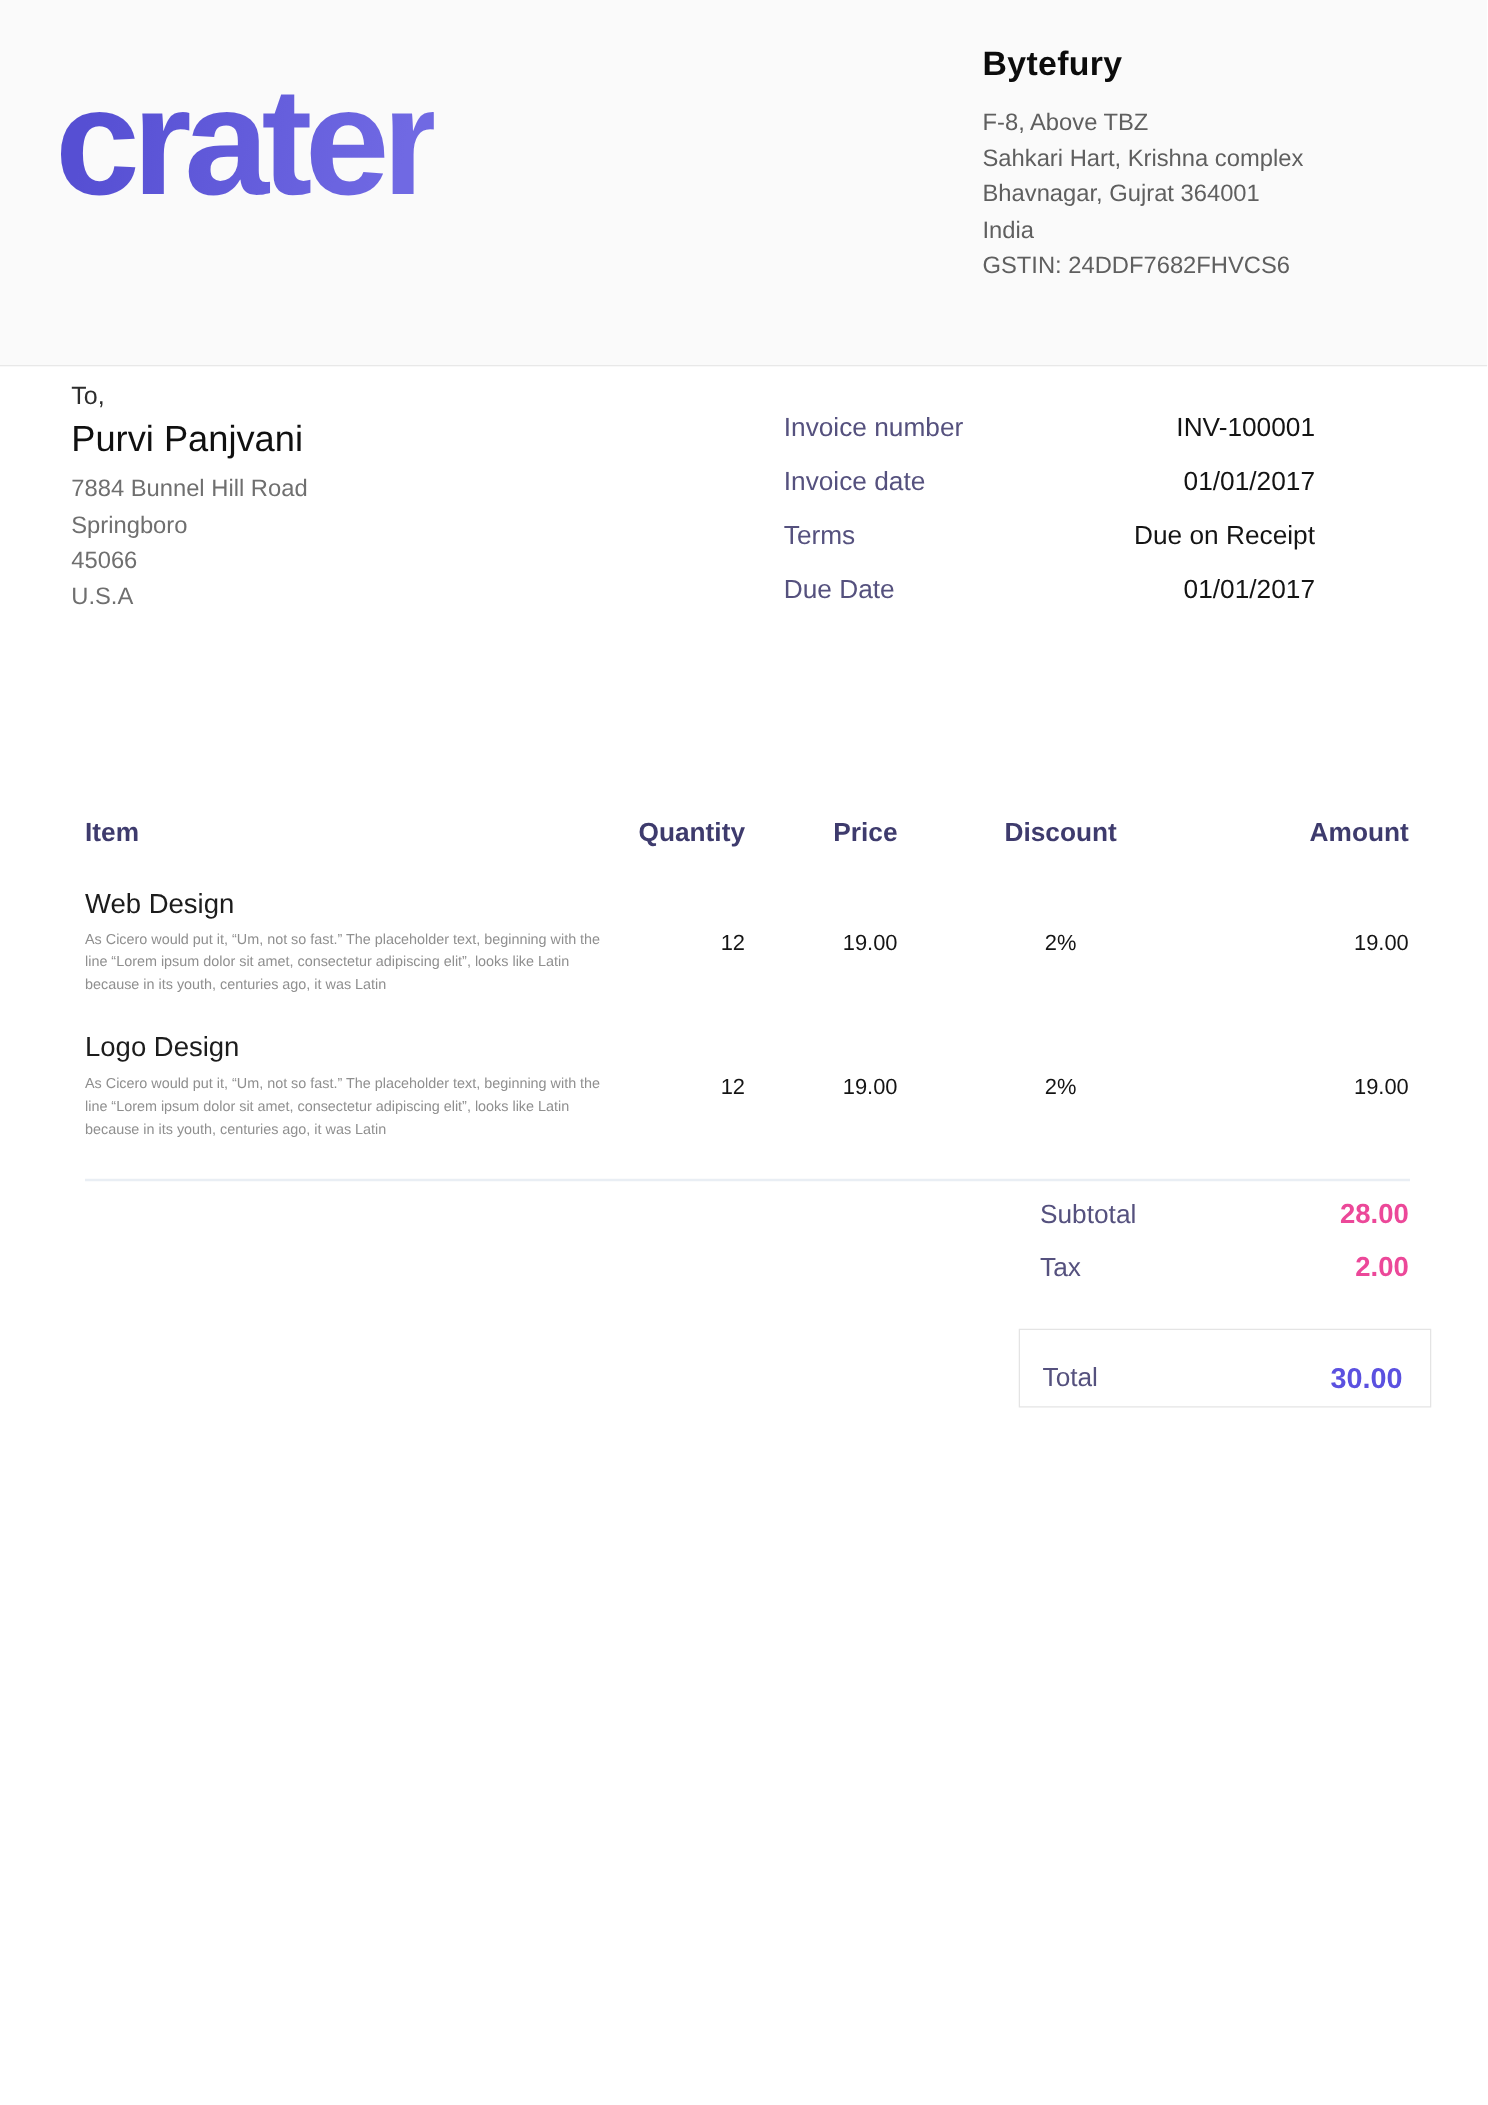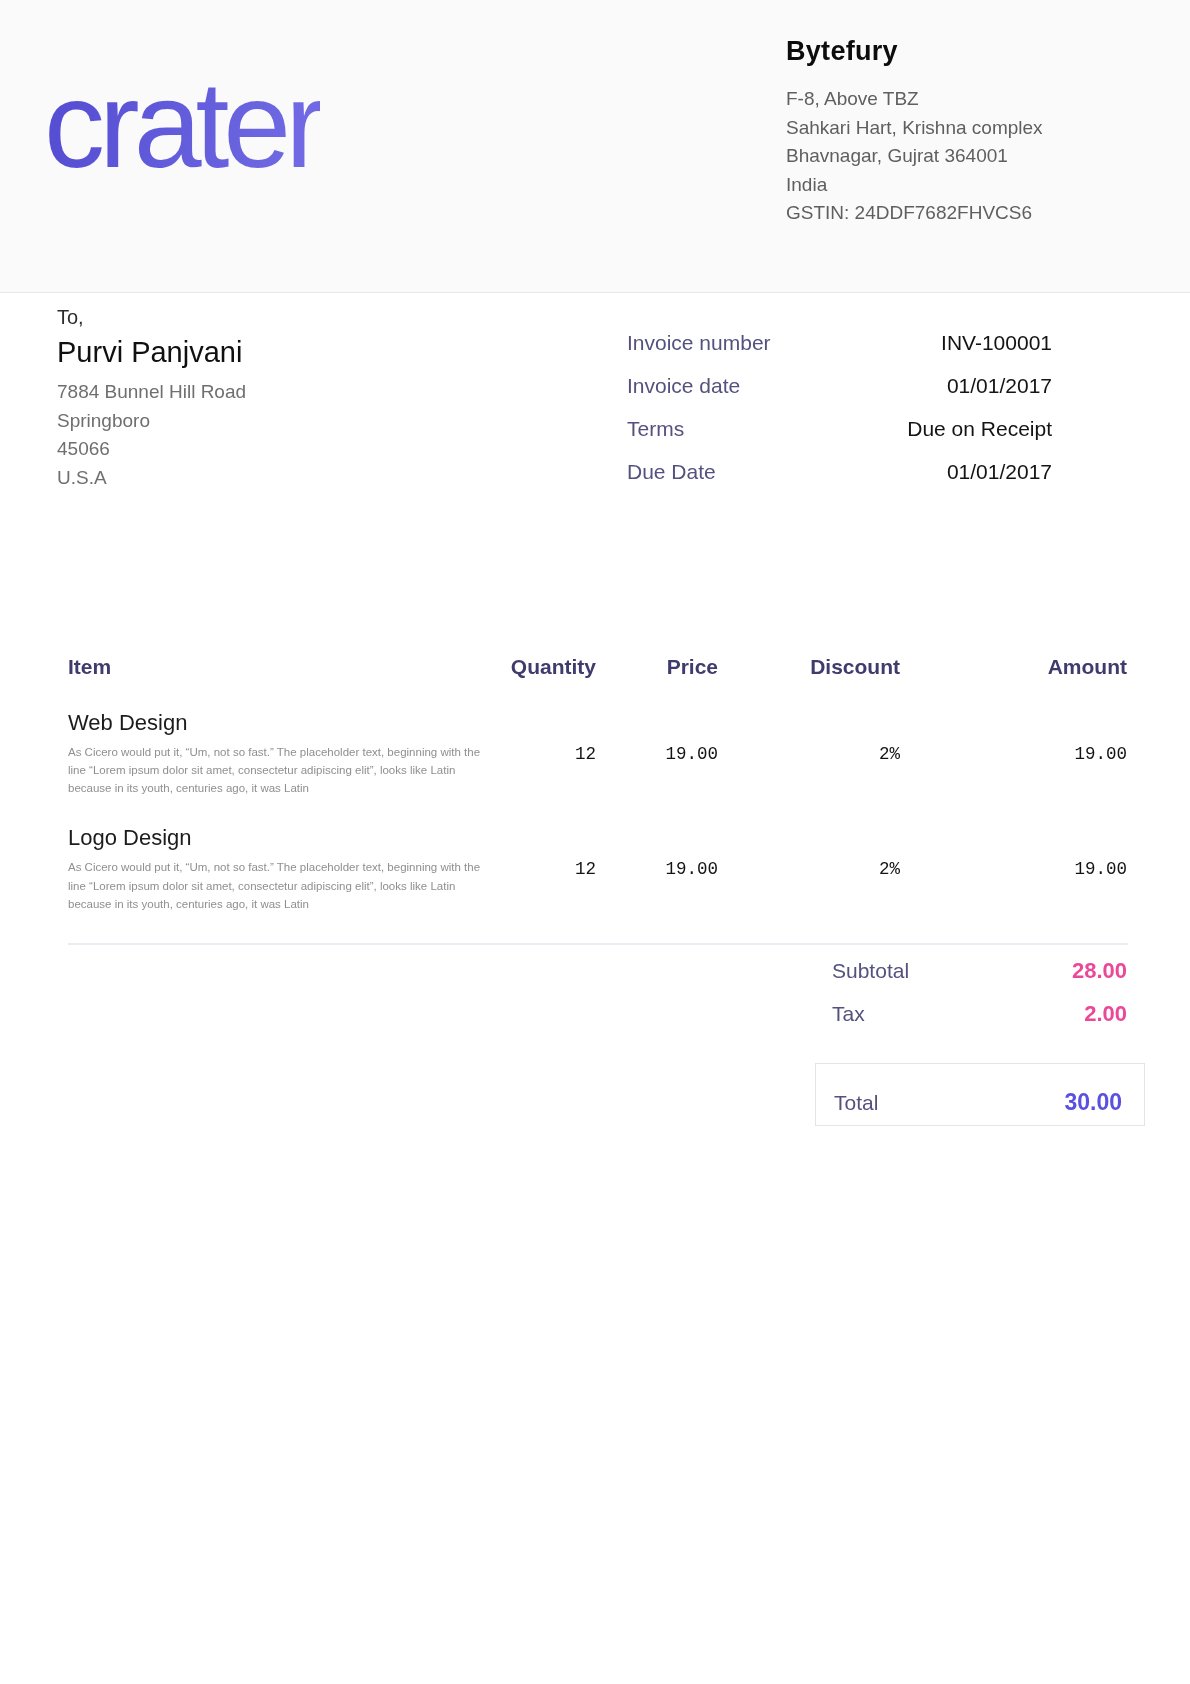--- a/index.html
+++ b/index.html
@@ -10,24 +10,24 @@
     font-family:"Liberation Sans", sans-serif; color:#141414;
   }
 
   
   .header {
     position:absolute; left:0; top:0; width:1190px; height:293px;
     background:#fafafa; border-bottom:1px solid #e8e8e8;
   }
   .logo {
     position:absolute; left:44px; top:52px;
-    font-size:122px; line-height:1; font-weight:400; letter-spacing:-6px;
+    font-size:122px; line-height:1; font-weight:700; letter-spacing:-6px;
     color:#5e56da;
     background:linear-gradient(100deg,#564fd3 10%,#7069e3 90%);
-    -webkit-background-clip:text; background-clip:text;margin-top:12px;
+    -webkit-background-clip:text; background-clip:text;
     -webkit-text-fill-color:transparent;
   }
   .company { position:absolute; left:786px; top:36px; width:360px; }
   .company-name {
     font-size:27px; font-weight:700; color:#0c0c0c; letter-spacing:.3px;
     margin:0 0 18px 0;
   }
   .company-line { font-size:19px; color:#5f5f5f; line-height:28.5px; }
 
   
@@ -43,27 +43,27 @@
   .meta-value { font-size:21px; color:#141414; }
 
   
   .table { position:absolute; left:68px; top:652px; width:1059px; }
   .thead, .trow {
     display:grid;
     grid-template-columns:422px 106px 122px 182px 227px;
   }
   .thead { font-size:21px; font-weight:700; color:#3e3b6d; line-height:30px; }
   .col-right { text-align:right; }
-  .col-discount { text-align:right; padding-left:79px; }
+  .col-discount { text-align:center; padding-left:79px; }
   .trow { margin-top:25px; }
   .item-name { font-size:22px; font-weight:500; color:#1c1c1c; line-height:32px; }
   .item-desc {
     font-size:11.5px; color:#8f8f8f; line-height:1.58; margin-top:4px; width:425px;
   }
-  .cell-num { font-size:17.5px; color:#141414; padding-top:37px;font-family:Liberation Mono, monospace; }
+  .cell-num { font-size:17.5px; color:#141414; padding-top:37px; }
   .table-divider {
     margin-top:30px; height:2px; background:#e9eef4; width:1060px;
   }
 
   
   .totals { position:absolute; left:832px; top:958px; width:295px; }
   .totals-row { display:flex; justify-content:space-between; align-items:baseline; height:43px; }
   .totals-label { font-size:21px; color:#55517e; }
   .totals-value { font-size:22px; font-weight:700; color:#ec4899; }
   .total-box {

